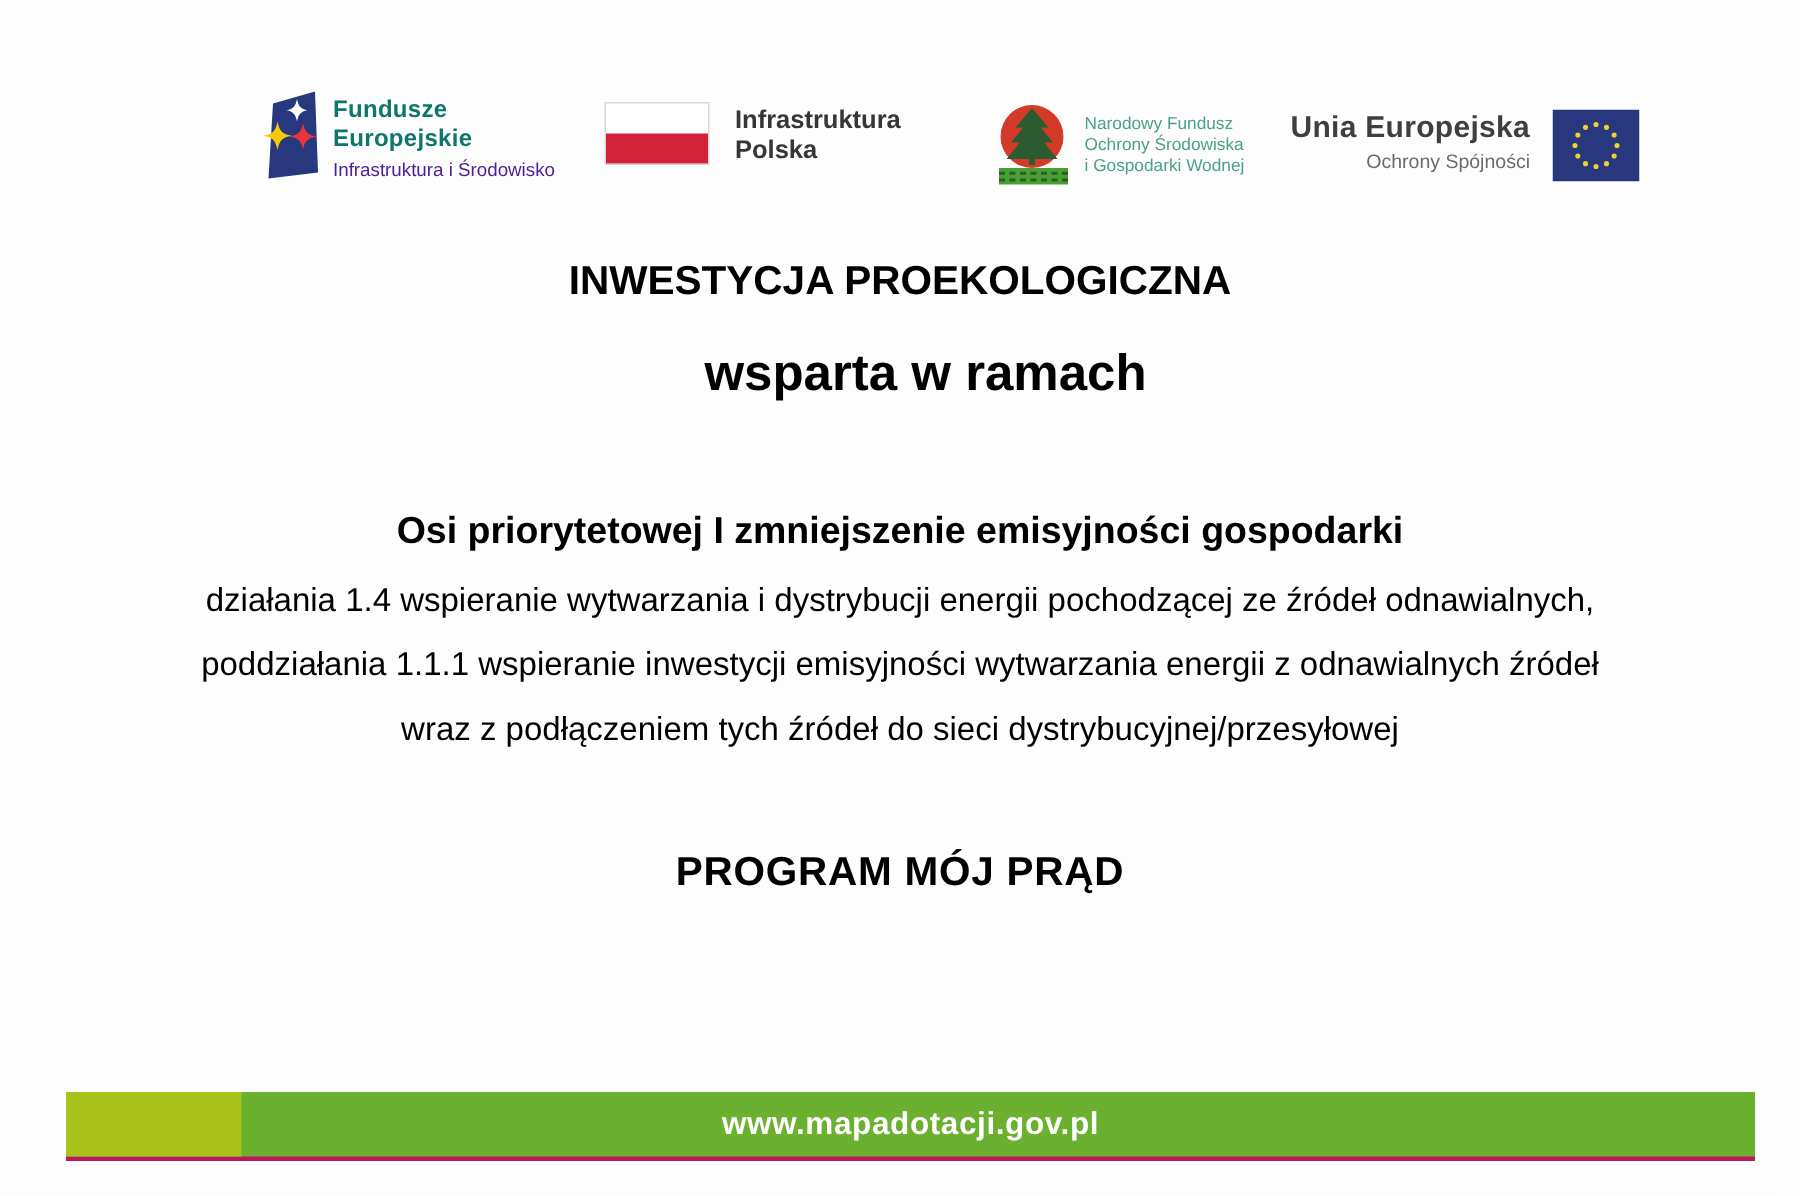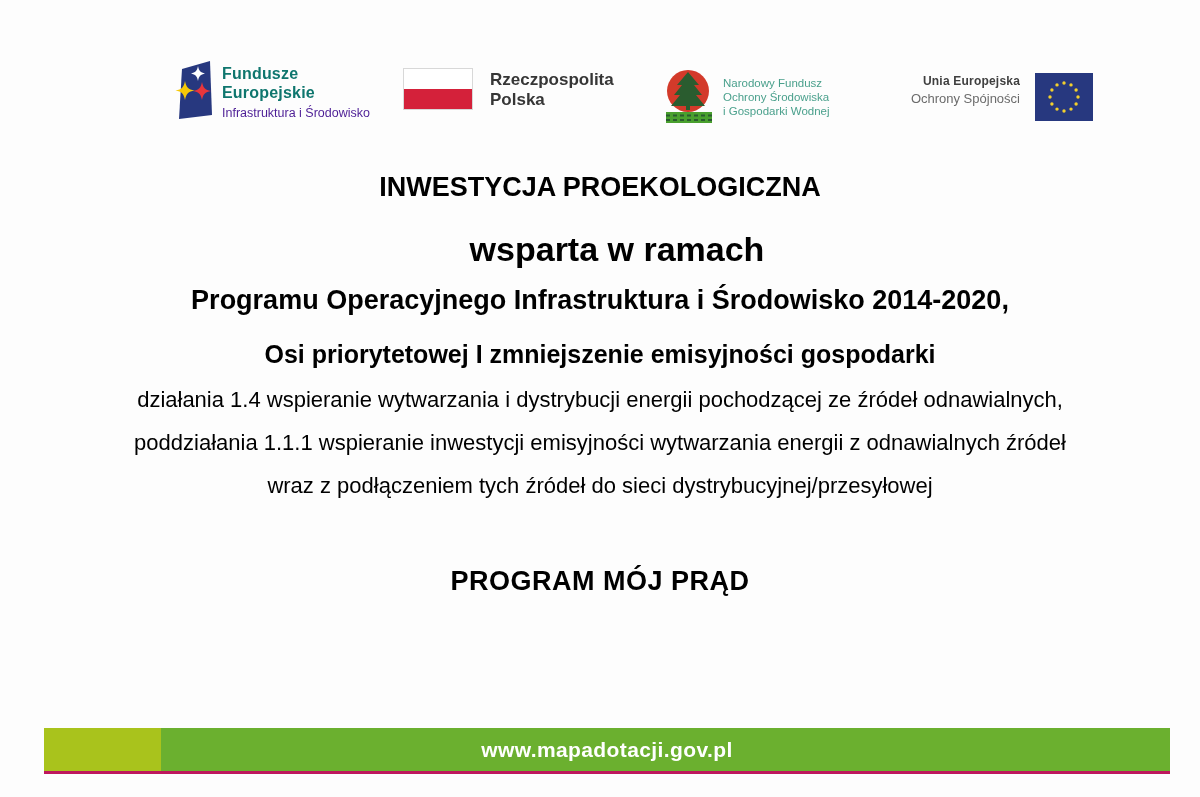--- a/index.html
+++ b/index.html
@@ -15,21 +15,21 @@
   .fe-sub{font-size:12.5px;color:#4c1d95;margin-top:4px;}
   .pl-logo{left:403px;top:68px;}
   .pl-flag{width:70px;height:42px;border:1px solid #d8d8d8;box-sizing:border-box;background:#fff;}
   .pl-flag .red{position:absolute;left:0;right:0;bottom:0;height:50%;background:#d4213a;}
   .pl-flag{position:relative;}
   .pl-text{margin-left:17px;padding-top:2px;font-weight:bold;font-size:17px;line-height:20px;color:#363636;}
   .nf-logo{left:663px;top:68px;}
   .nf-text{margin-left:8px;padding-top:8px;font-size:11.5px;line-height:14px;color:#4aa08c;}
   .ue-logo{left:820px;top:74px;width:273px;display:block;}
   .ue-textcol{position:absolute;left:0;top:0;width:200px;text-align:right;}
-  .ue-name{font-weight:bold;font-size:12px;color:#3f3f3f;letter-spacing:.2px;}
+  .ue-name{font-weight:bold;font-size:20px;color:#3f3f3f;letter-spacing:.2px;}
   .ue-sub{font-size:13px;color:#6b6b6b;margin-top:3px;}
   .ue-flag{position:absolute;left:215px;top:-1px;}
   
   .line{position:absolute;left:0;width:1200px;text-align:center;color:#000;}
   .t-heading   {top:172px;font-size:27px;font-weight:bold;}
   .t-sub       {top:230px;font-size:34px;font-weight:bold;margin-left:17px;}
   .t-prog1     {top:285px;font-size:27px;font-weight:bold;}
   .t-prog2     {top:340px;font-size:25px;font-weight:bold;}
   .t-det1      {top:387px;font-size:22px;}
   .t-det2      {top:430px;font-size:22px;}
@@ -74,21 +74,21 @@
       </div>
       <div class="fe-sub">Infrastruktura i Środowisko</div>
     </div>
   </div>
 
   <div class="logo-block pl-logo">
     <div class="pl-flag">
         <div class="red"></div>
       </div>
     <div class="pl-text">
-      <div>Rzeczpospolita</div>
+      <div>Infrastruktura</div>
       <div>Polska</div>
     </div>
   </div>
 
   <div class="logo-block nf-logo">
     <span>
       <svg width="52" height="60" viewBox="0 0 52 60">
         <circle cx="25" cy="23" r="21" fill="#d33a2a"></circle>
         <path d="M25,4 L36,17 L31,17 L39,27 L33,27 L42,38 L27,38 L27,42 L23,42 L23,38 L8,38 L17,27 L11,27 L19,17 L14,17 Z" fill="#2a5c2f"></path>
         <rect x="3" y="44" width="46" height="11" fill="#49a02e"></rect>
@@ -124,21 +124,20 @@
             <circle cx="29" cy="10" r="1.7"></circle>
           <circle cx="36" cy="11.9" r="1.7"></circle>
             <circle cx="41.1" cy="17" r="1.7"></circle>
         </g>
       </svg>
     </span>
   </div>
 
   <div class="line t-heading">INWESTYCJA PROEKOLOGICZNA</div>
   <div class="line t-sub">wsparta w ramach</div>
-  <div class="line t-prog1">Programu Operacyjnego Infrastruktura i Środowisko 2014-2020,</div>
   <div class="line t-prog2">Osi priorytetowej I zmniejszenie emisyjności gospodarki</div>
   <div class="line t-det1">działania 1.4 wspieranie wytwarzania i dystrybucji energii pochodzącej ze źródeł odnawialnych,</div>
   <div class="line t-det2">poddziałania 1.1.1 wspieranie inwestycji emisyjności wytwarzania energii z odnawialnych źródeł</div>
   <div class="line t-det3">wraz z podłączeniem tych źródeł do sieci dystrybucyjnej/przesyłowej</div>
   <div class="line t-program">PROGRAM MÓJ PRĄD</div>
 
   <div class="footer-bar">
     <div class="footer-accent"></div>
     <div class="footer-url">www.mapadotacji.gov.pl</div>
   </div>

